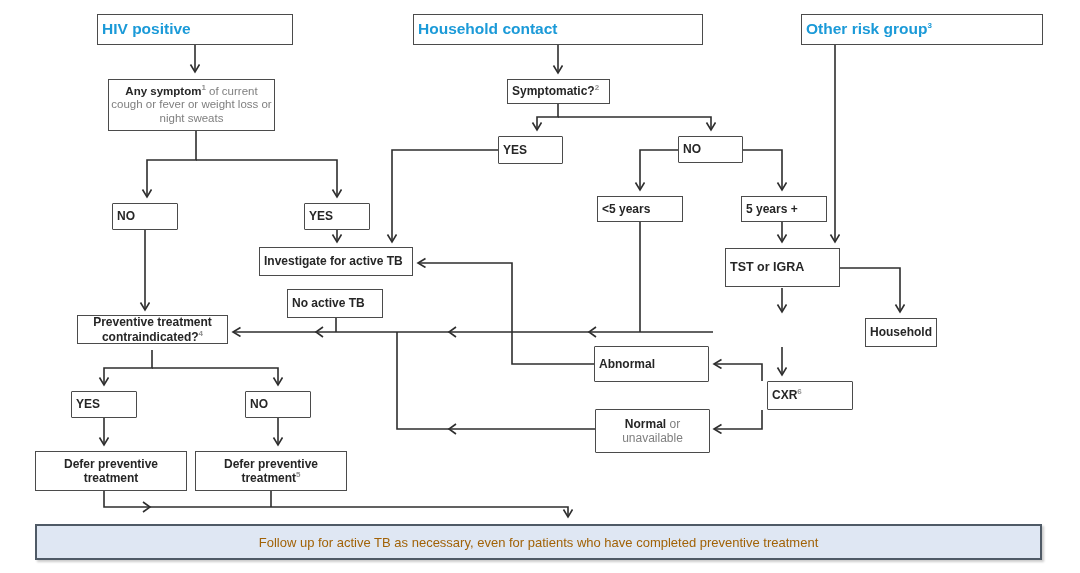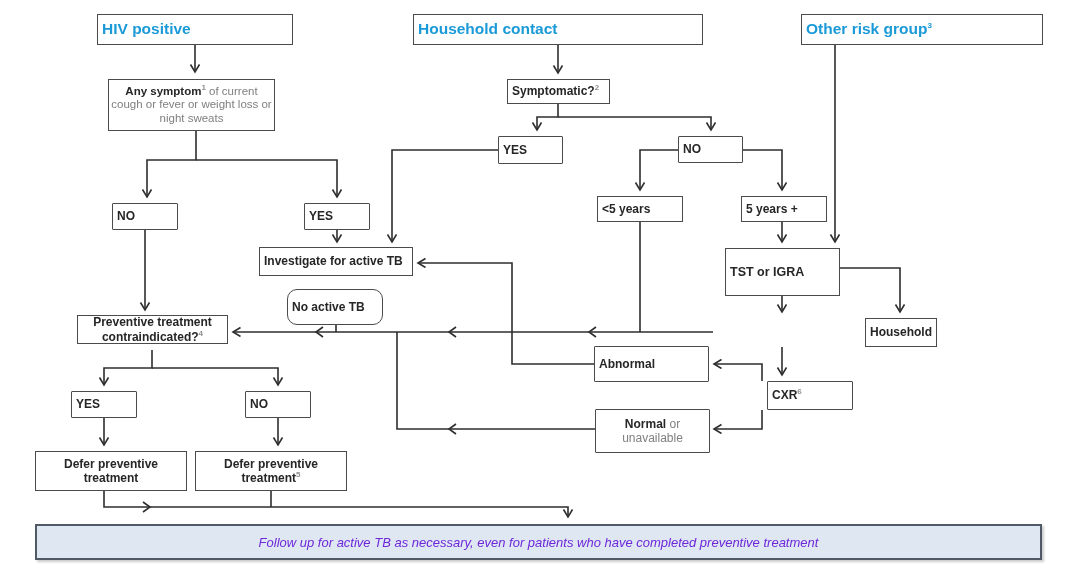--- a/index.html
+++ b/index.html
@@ -10,21 +10,21 @@
         border:1.5px solid #4b4b4b;display:flex;align-items:center;
         text-align:center;font-weight:bold;font-size:12px;color:#262626;line-height:1.18;
         padding:1px 4px;}
   .pill{border-radius:1px;}
   .hdr{font-size:15.5px;color:#1b9ad8;}
   .gray{color:#7f7f7f;font-weight:normal;}
   .node sup{font-size:8px;color:#8f8f8f;line-height:0;font-weight:bold;}
   .small{font-size:11.5px;}
   .footer{position:absolute;left:35px;top:524px;width:1007px;height:36px;box-sizing:border-box;
           background:#dfe7f3;border:2px solid #4f5a66;display:flex;align-items:center;justify-content:center;
-          font-size:13px;color:#6d28d9;box-shadow:2px 2px 2px rgba(130,130,130,.4);font-style:italic;}
+          font-size:13px;color:#a16207;box-shadow:2px 2px 2px rgba(130,130,130,.4);}
 </style>
 </head>
 <body>
 
 <div class="stage">
 
   <svg class="wires" viewBox="0 0 1080 573">
     <defs>
       <marker id="arw" markerWidth="12" markerHeight="12" refX="8" refY="5" orient="auto" markerUnits="userSpaceOnUse">
         <path d="M0.5,0.5 L8,5 L0.5,9.5" fill="none" stroke="#2e2e2e" stroke-width="1.6"></path>
@@ -111,25 +111,25 @@
   </div>
 
   <div class="node pill" style="left:304px;top:203px;width:66px;height:27px;">
     <span>YES</span>
   </div>
 
   <div class="node" style="left:259px;top:247px;width:154px;height:29px;">
     <span>Investigate for active TB</span>
   </div>
 
-  <div class="node" style="left:287px;top:289px;width:96px;height:36px;border-radius:10px;">
+  <div class="node" style="left:287px;top:289px;width:96px;height:29px;">
     <span>No active TB</span>
   </div>
 
-  <div class="node" style="left:725px;top:248px;width:115px;height:48px;font-size:12.5px;">
+  <div class="node" style="left:725px;top:248px;width:115px;height:39px;font-size:12.5px;">
     <span>TST or IGRA</span>
   </div>
 
 
   <div class="node" style="left:865px;top:318px;width:72px;height:29px;">
     <span>Household</span>
   </div>
 
   <div class="node" style="left:77px;top:315px;width:151px;height:29px;padding:11px 10px;">
     <span><span>Preventive treatment contraindicated?</span><sup>4</sup></span>

